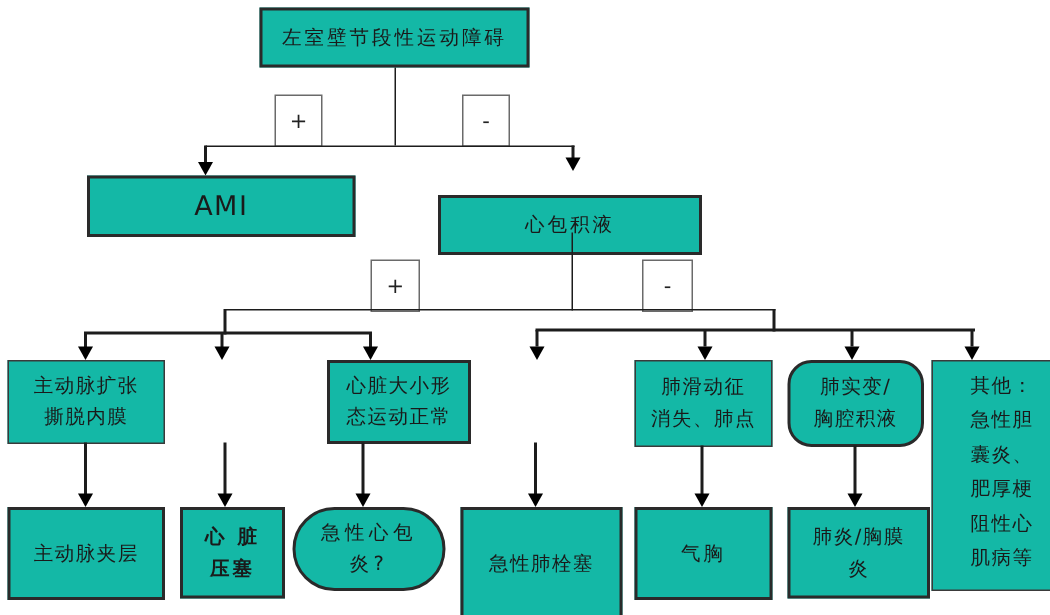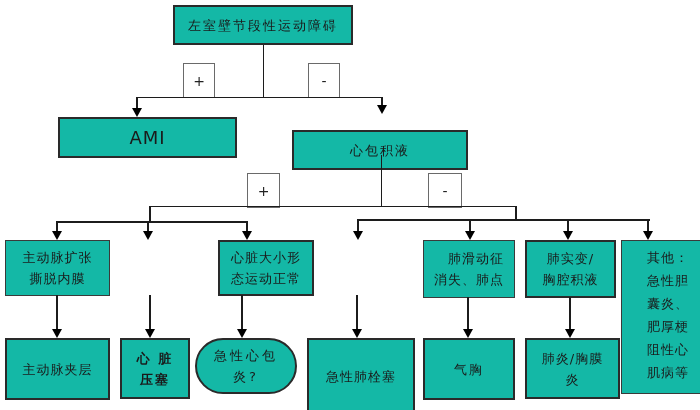--- a/index.html
+++ b/index.html
@@ -42,23 +42,23 @@
   <div class="box ami" style="left:58px;top:117px;width:179px;height:41px;">AMI</div>
   <div class="box" style="left:292px;top:130px;width:176px;height:40px;">心包积液</div>
 
   <div class="signbox" style="left:247px;top:173px;width:33px;height:35px;">+</div>
   <div class="signbox" style="left:428px;top:173px;width:34px;height:35px;">-</div>
 
   <div class="box thin" style="left:5px;top:240px;width:105px;height:56px;letter-spacing:1px;">主动脉扩张
 撕脱内膜</div>
   <div class="box" style="left:194px;top:240px;width:96px;height:56px;letter-spacing:1px;margin-left:24px;">心脏大小形
 态运动正常</div>
-  <div class="box thin" style="left:423px;top:240px;width:92px;height:58px;letter-spacing:1px;text-align:right;">肺滑动征
+  <div class="box thin" style="left:423px;top:240px;width:92px;height:58px;letter-spacing:1px;">肺滑动征
 消失、肺点</div>
-  <div class="box" style="left:525px;top:240px;width:91px;height:58px;letter-spacing:1px;">肺实变/
+  <div class="box" style="left:525px;top:240px;width:91px;height:58px;letter-spacing:1px;border-radius:16px;">肺实变/
 胸腔积液</div>
   <div class="box thin tall" style="left:621px;top:240px;width:94px;height:154px;letter-spacing:1px;">其他：
 急性胆
 囊炎、
 肥厚梗
 阻性心
 肌病等</div>
 
   <div class="box" style="left:5px;top:338px;width:105px;height:62px;letter-spacing:1px;">主动脉夹层</div>
   <div class="box" style="left:120px;top:338px;width:70px;height:61px;font-weight:bold;">心 脏

